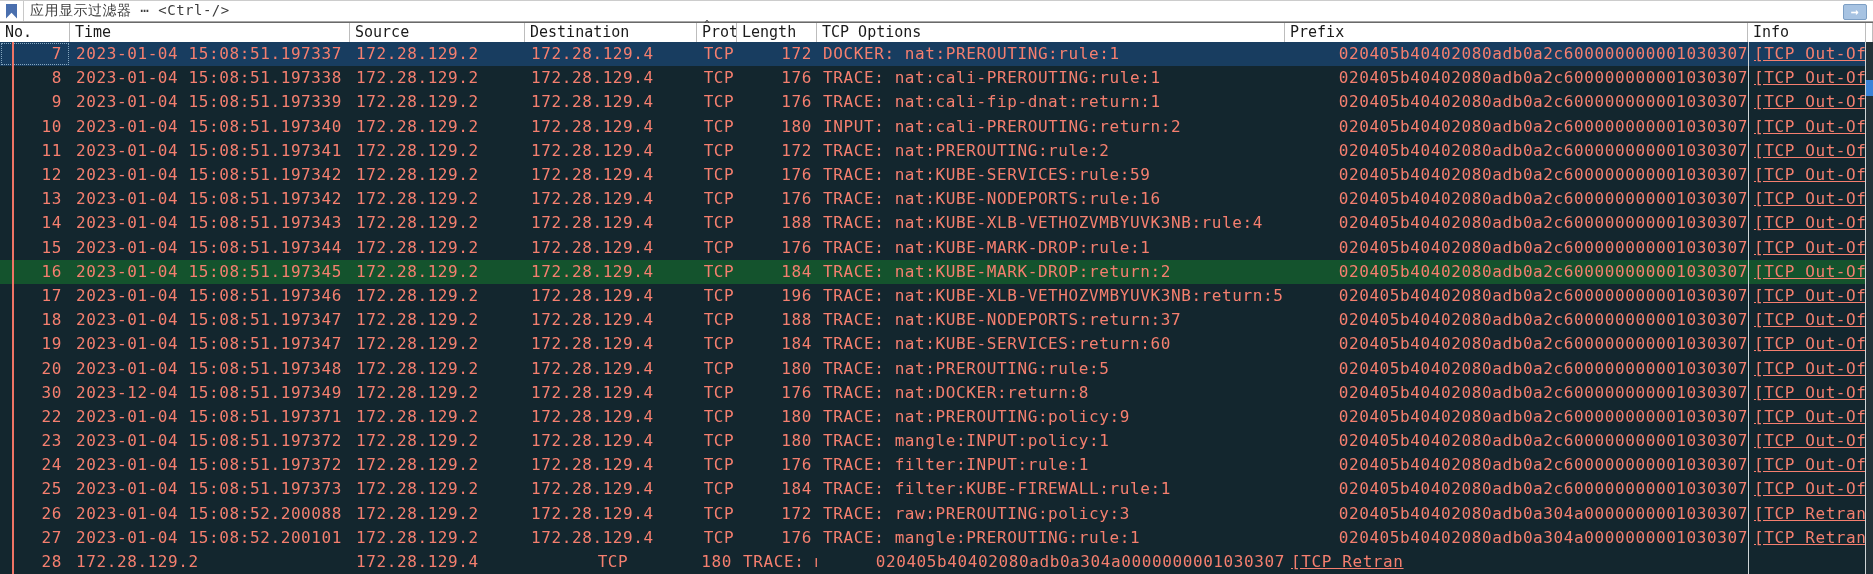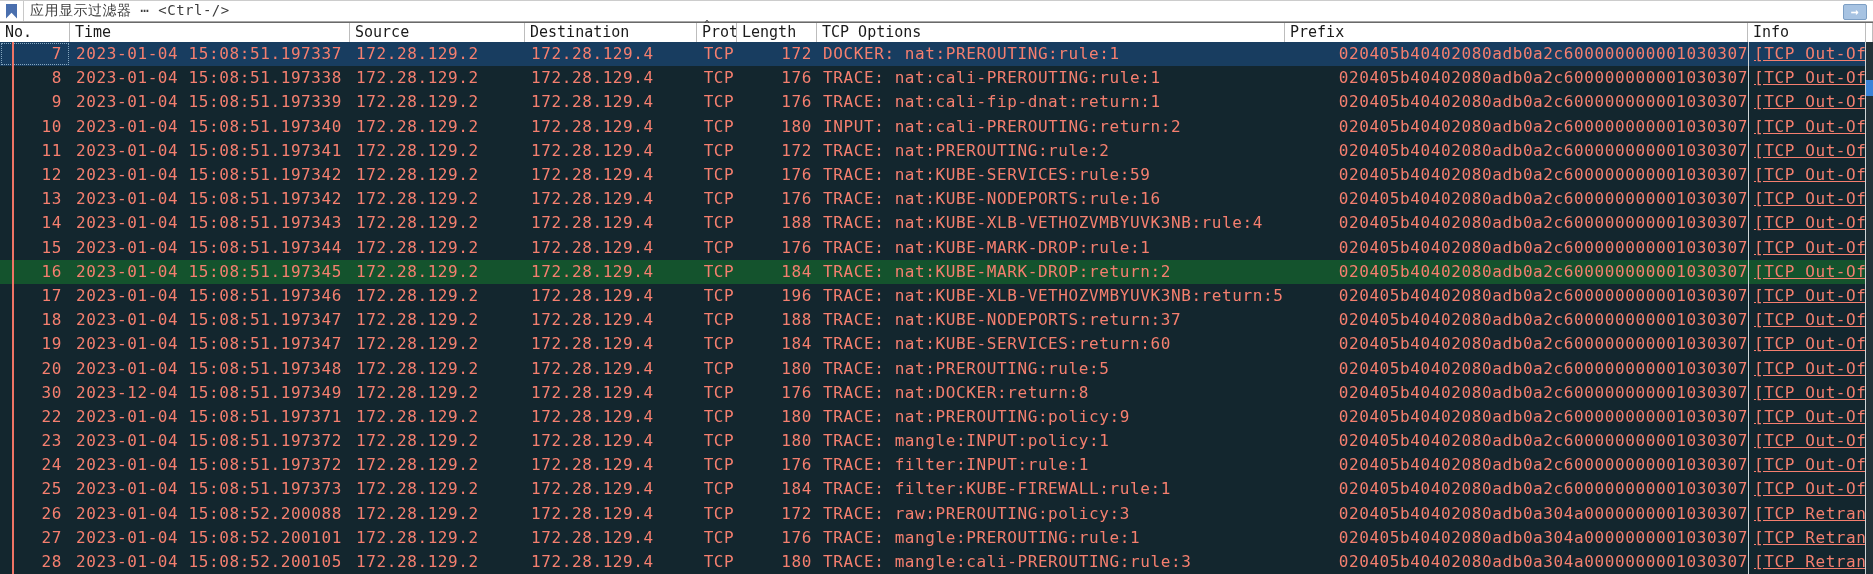--- a/index.html
+++ b/index.html
@@ -348,21 +348,20 @@
       <div class="cell c-dst">172.28.129.4</div>
       <div class="cell c-prot">TCP</div>
       <div class="cell c-len">176</div>
       <div class="cell c-prefix">TRACE: mangle:PREROUTING:rule:1</div>
       <div class="cell c-opts">020405b40402080adb0a304a0000000001030307</div>
       <div class="cell c-info">[TCP Retran</div>
       <div class="cell"></div>
     </div>
       <div class="row cols">
       <div class="cell c-no">28</div>
-      <div class="cell c-time">2023-01-04 15:08:52.200105</div>
       <div class="cell c-src">172.28.129.2</div>
       <div class="cell c-dst">172.28.129.4</div>
       <div class="cell c-prot">TCP</div>
       <div class="cell c-len">180</div>
       <div class="cell c-prefix">TRACE: mangle:cali-PREROUTING:rule:3</div>
       <div class="cell c-opts">020405b40402080adb0a304a0000000001030307</div>
       <div class="cell c-info">[TCP Retran</div>
       <div class="cell"></div>
     </div>
     </div>

